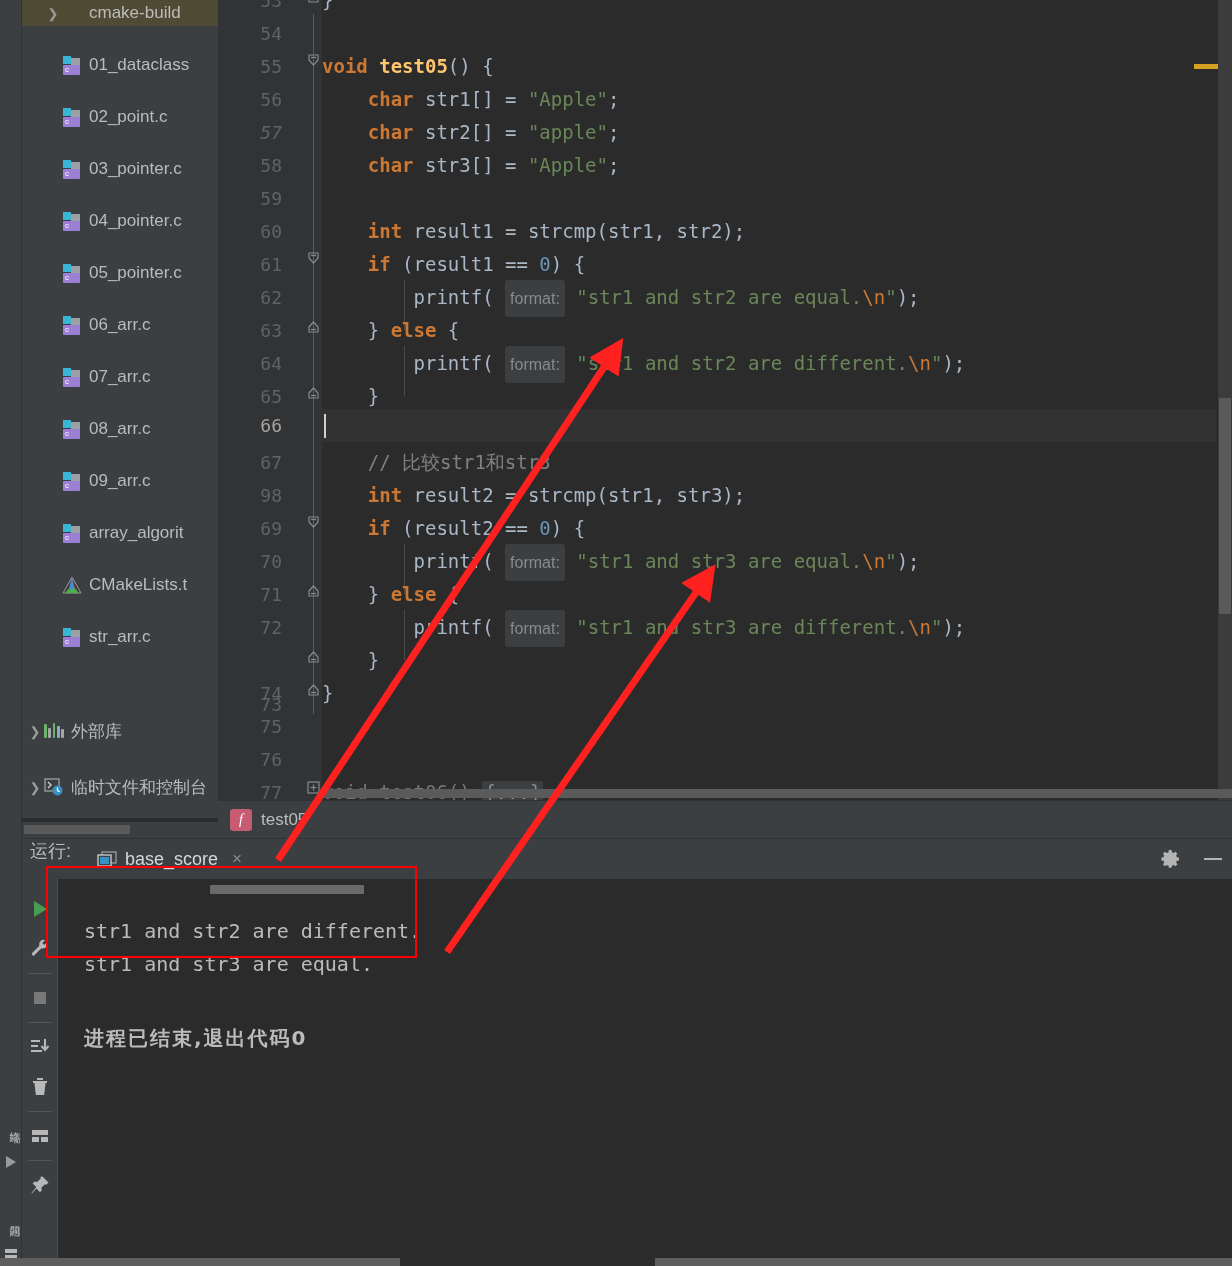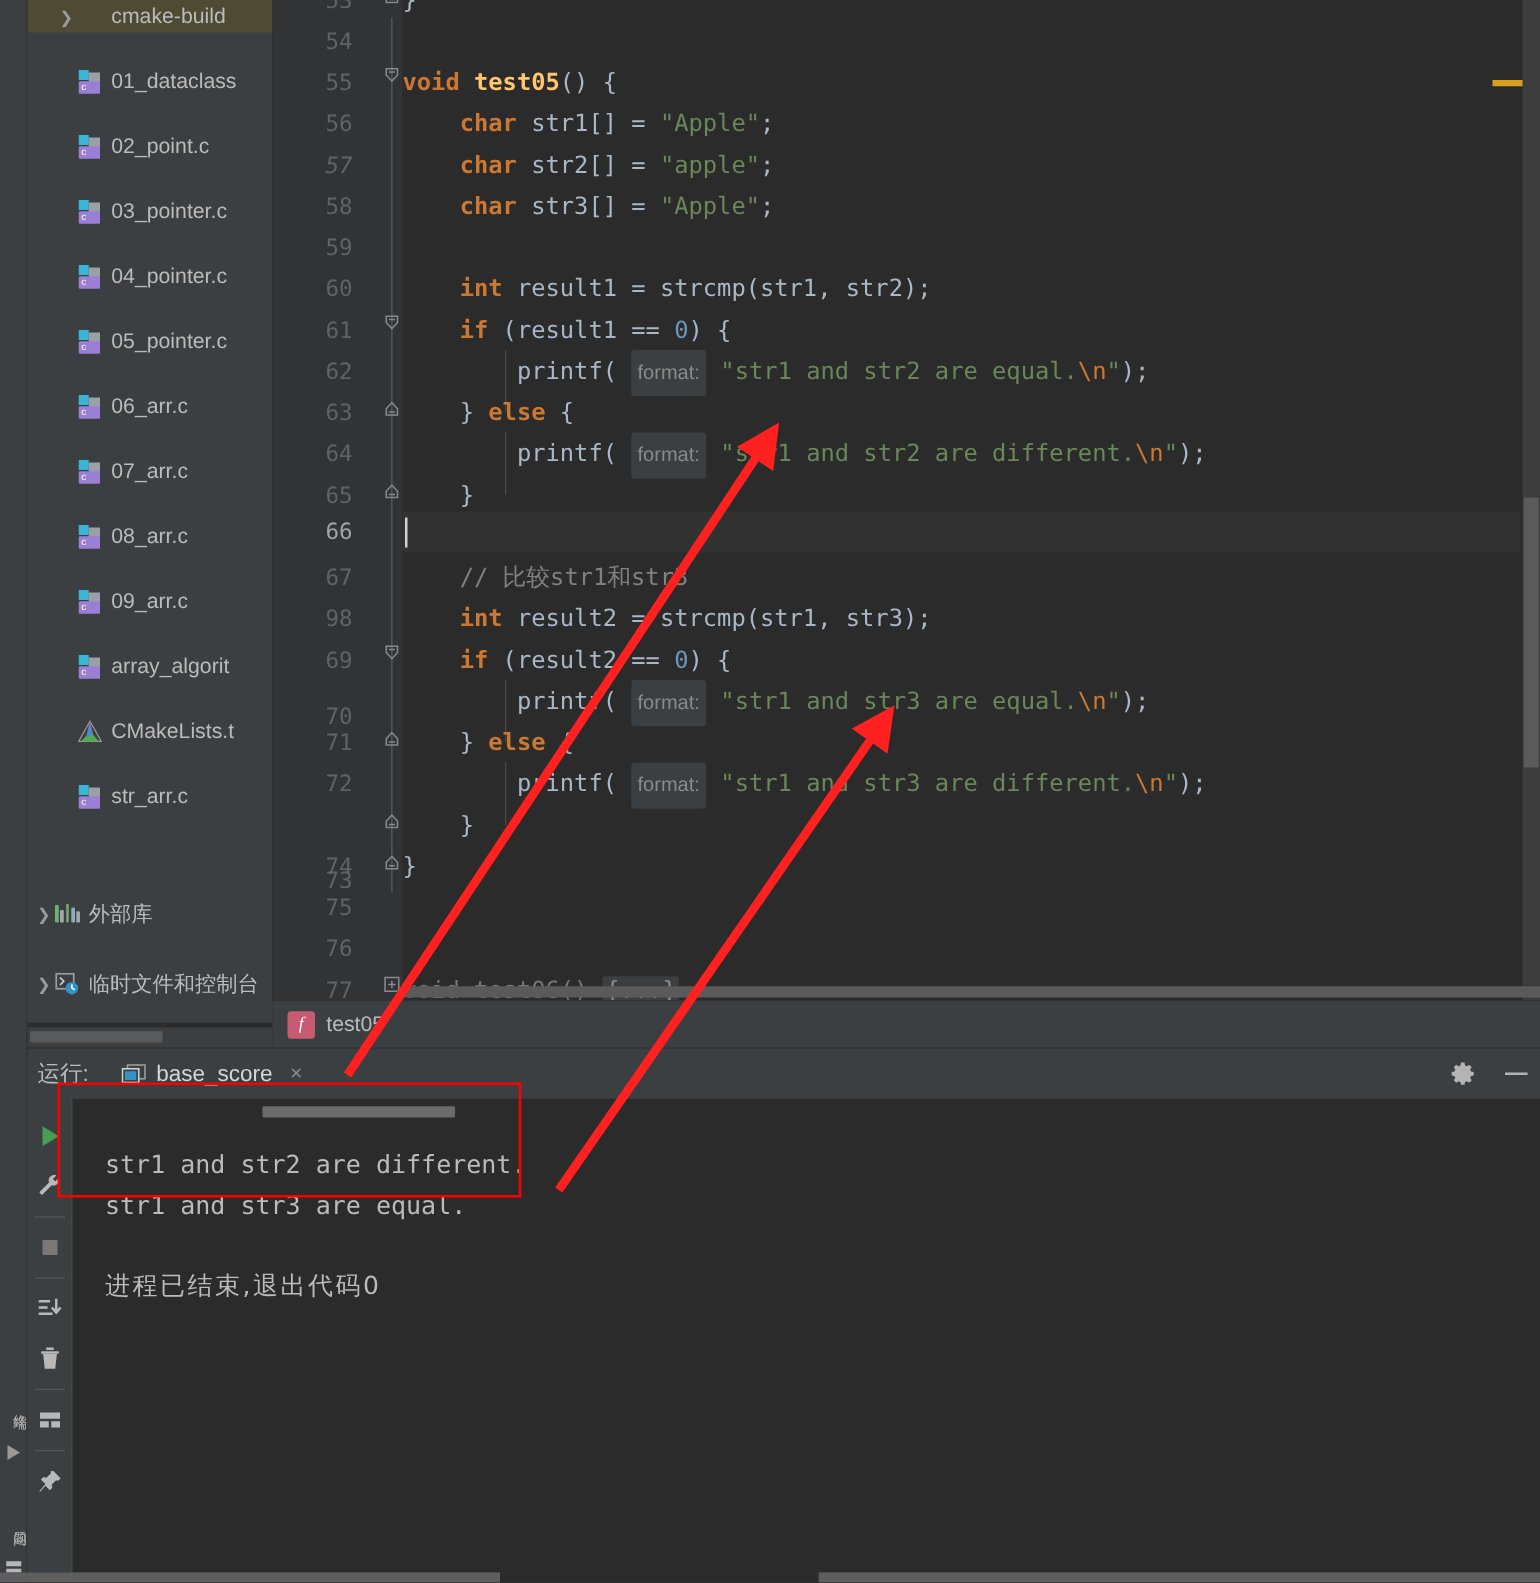--- a/index.html
+++ b/index.html
@@ -157,21 +157,21 @@
     background: #5a5a5a; border-radius: 1px; display: block;
   }
 
   
   .run-panel {
     position: absolute; left: 22px; top: 838px; width: 1210px; height: 428px;
     background: #3c3f41; border-top: 1px solid #323232;
   }
   .run-header {
     position: absolute; left: 0; top: 0; width: 1210px; height: 40px;
-    display: flex; align-items: center; padding-left: 8px;
+    display: flex; padding-left: 8px;
   }
   .run-title { color: #bbbbbb; font-size: 18px; margin-right: 26px; }
   .run-tab { display: flex; align-items: center; gap: 8px; }
   .run-tab-icon {
     width: 20px; height: 17px; position: relative;
   }
   .run-tab-label { color: #d6d6d6; font-size: 18px; }
   .run-tab-close { color: #8a8a8a; font-size: 17px; margin-left: 6px; }
   .run-header-actions {
     position: absolute; right: 8px; top: 0; height: 40px; display: flex;
@@ -389,21 +389,21 @@
     <div class="lnum" style="top:215px;">60</div>
     <div class="lnum" style="top:248px;">61</div>
     <div class="lnum" style="top:281px;text-align:right;">62</div>
     <div class="lnum" style="top:314px;">63</div>
     <div class="lnum" style="top:347px;">64</div>
     <div class="lnum" style="top:380px;">65</div>
     <div class="lnum cur" style="top:409px;">66</div>
     <div class="lnum" style="top:446px;">67</div>
     <div class="lnum" style="top:479px;">98</div>
     <div class="lnum" style="top:512px;">69</div>
-    <div class="lnum" style="top:545px;margin-top:12px;">70</div>
+    <div class="lnum" style="top:545px;">70</div>
     <div class="lnum" style="top:578px;">71</div>
     <div class="lnum" style="top:611px;">72</div>
     <div class="lnum" style="top:644px;margin-top:44px;">73</div>
     <div class="lnum" style="top:677px;">74</div>
     <div class="lnum" style="top:710px;">75</div>
     <div class="lnum" style="top:743px;">76</div>
     <div class="lnum" style="top:776px;">77</div>
 
     <svg class="foldmark" style="top:-12px" viewBox="0 0 15 15">
       <path d="M3 9 L7.5 4 L12 9 L12 14 L3 14 Z" fill="none" stroke="#8a8a8a" stroke-width="1.2"></path>
@@ -554,21 +554,21 @@
         <svg viewBox="0 0 22 22" width="22" height="22">
           <path fill="#b8b8b8" d="M13.5 2.5l6 6-2.2 2.2-1.4-.5-3.6 3.6.6 2.4-2 2-3.6-3.6L3 19.5l-.5-.5 4.8-5.9L3.7 9.5l2-2 2.4.6L11.8 4.5l-.5-1.4z"></path>
         </svg>
       </span>
     </div>
 
     <div class="console">
       <div class="console-scroll"></div>
       <div class="console-line" style="top:40px;">str1 and str2 are different.</div>
       <div class="console-line" style="top:73px;">str1 and str3 are equal.</div>
-      <div class="console-line cjk" style="top:136px;">进程已结束,退出代码0</div>
+      <div class="console-line cjk" style="top:146px;font-weight:bold;">进程已结束,退出代码0</div>
     </div>
   </div>
 
   <div class="bottom-strip">
     <span class="seg1"></span>
       <span class="seg2"></span>
       <span class="seg3"></span>
   </div>
 
   <div class="anno-box"></div>

